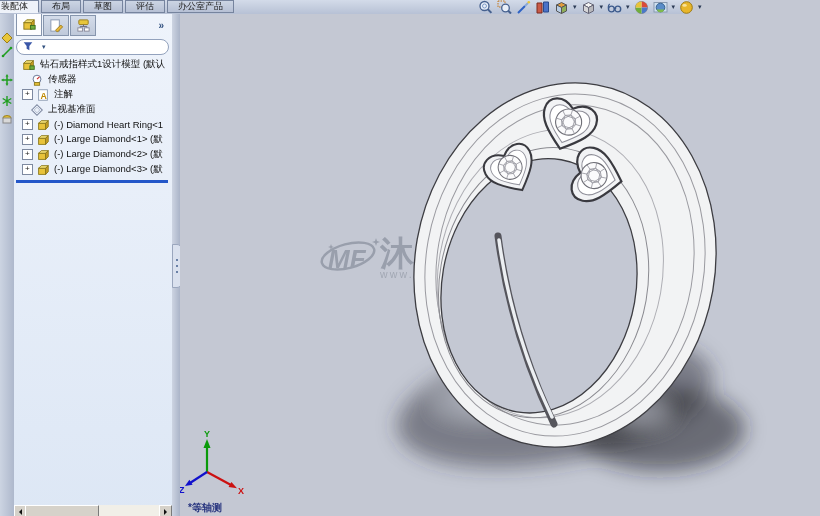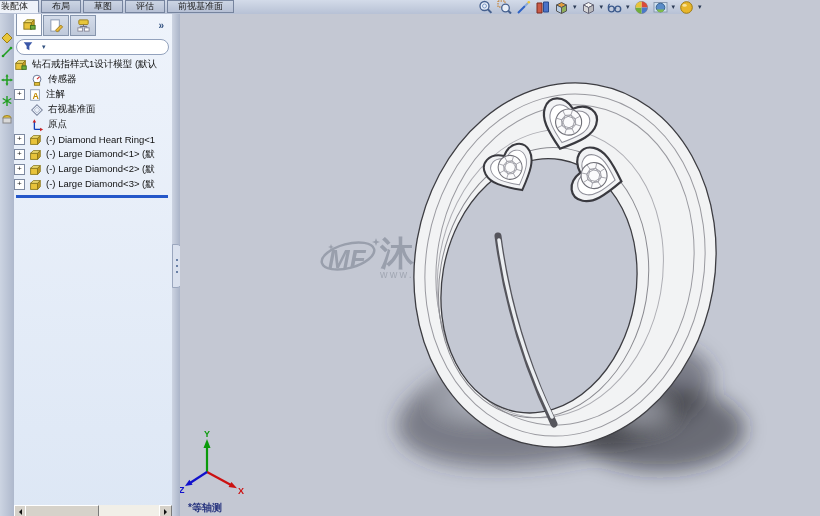--- a/index.html
+++ b/index.html
@@ -29,21 +29,21 @@
   #panel-tabs{display:flex;align-items:flex-end;height:22px;padding-left:2px;position:relative;}
   .ptab{width:24px;height:19px;border:1px solid #8695ad;background:linear-gradient(#d4dcea,#bfc9da);
     display:flex;align-items:center;justify-content:center;margin-right:1px;}
   .ptab.active{background:#fdfdfe;height:21px;}
   #panel-chevron{position:absolute;right:8px;top:6px;font-size:10px;font-weight:bold;color:#31507f;}
   #filter-pill{margin:3px 3px 2px 2px;height:14px;border:1px solid #93a2bd;border-radius:8px;
     background:#fff;display:flex;align-items:center;padding-left:5px;gap:2px;}
   #filter-caret{font-size:7px;color:#31507f;}
   #feature-tree{margin-top:2px;}
   .trow{height:15px;display:flex;align-items:center;font-size:9.5px;color:#111;
-    white-space:nowrap;overflow:hidden;padding-left:0;}
+    white-space:nowrap;overflow:hidden;padding-left:8px;}
   .trow.indent{padding-left:16px;}
   .plusbox{flex:0 0 9px;width:9px;height:9px;border:1px solid #7d89a0;background:#fff;
     font-size:8px;line-height:8px;text-align:center;color:#222;margin-right:3px;font-family:"Liberation Mono","DejaVu Sans Mono",monospace;}
   .ticon{flex:0 0 14px;width:14px;height:14px;margin-right:4px;}
   .ticon svg{display:block;}
   .tlabel{overflow:hidden;}
   #rollback-line{height:3px;width:152px;margin:3px 0 0 2px;}
 
   
   #panel-hscroll{position:absolute;left:0;bottom:0;width:158px;height:11px;background:#f1efe8;}
@@ -71,21 +71,21 @@
 <body>
 
 <div id="app">
 
   <div id="topstrip">
     <div id="ribbon-tabs">
         <div class="rtab active">装配体</div>
         <div class="rtab">布局</div>
         <div class="rtab">草图</div>
         <div class="rtab">评估</div>
-        <div class="rtab">前视基准面</div>
+        <div class="rtab">办公室产品</div>
       </div>
     <div id="headsup">
         <span class="hicon">
           <svg viewBox="0 0 15 15" width="15" height="15">
             <circle cx="6.5" cy="6" r="4.5" fill="#e8eef8" stroke="#46618f" stroke-width="1.3"></circle>
             <circle cx="6.5" cy="6" r="2" fill="none" stroke="#7f9cc8"></circle>
             <line x1="9.8" y1="9.3" x2="13.4" y2="12.9" stroke="#46618f" stroke-width="2"></line>
           </svg>
         </span>
         <span class="hicon">
@@ -250,31 +250,21 @@
           </span>
           <span class="tlabel">注解</span>
         </div>
         <div class="trow indent">
           <span class="ticon">
             <svg viewBox="0 0 16 16" width="14" height="14">
               <polygon points="8,2 14,8 8,14 2,8" fill="none" stroke="#76809a" stroke-width="1.2"></polygon>
               <polygon points="8,4.8 11.2,8 8,11.2 4.8,8" fill="none" stroke="#aab2c4" stroke-width="0.9"></polygon>
             </svg>
           </span>
-          <span class="tlabel">右视基准面</span>
-        </div>
-        <div class="trow indent">
-          <span class="ticon">
-            <svg viewBox="0 0 16 16" width="14" height="14">
-              <path d="M5,13 L5,4 M5,13 L13,13" stroke="#1140b8" stroke-width="1.5"></path>
-              <polygon points="5,1.5 3,5 7,5" fill="#c22"></polygon>
-              <polygon points="15,13 11.5,11 11.5,15" fill="#c22"></polygon>
-            </svg>
-          </span>
-          <span class="tlabel">原点</span>
+          <span class="tlabel">上视基准面</span>
         </div>
         <div class="trow">
           <span class="plusbox">+</span>
           <span class="ticon">
             <svg viewBox="0 0 16 16" width="14" height="14">
               <rect x="3" y="6" width="8" height="7" fill="#e8c33a" stroke="#8a7718"></rect>
               <path d="M3,6 L6,3 L14,3 L11,6 Z" fill="#f2df76" stroke="#8a7718"></path>
               <path d="M11,6 L14,3 L14,10 L11,13 Z" fill="#c79f23" stroke="#8a7718"></path>
             </svg>
           </span>

